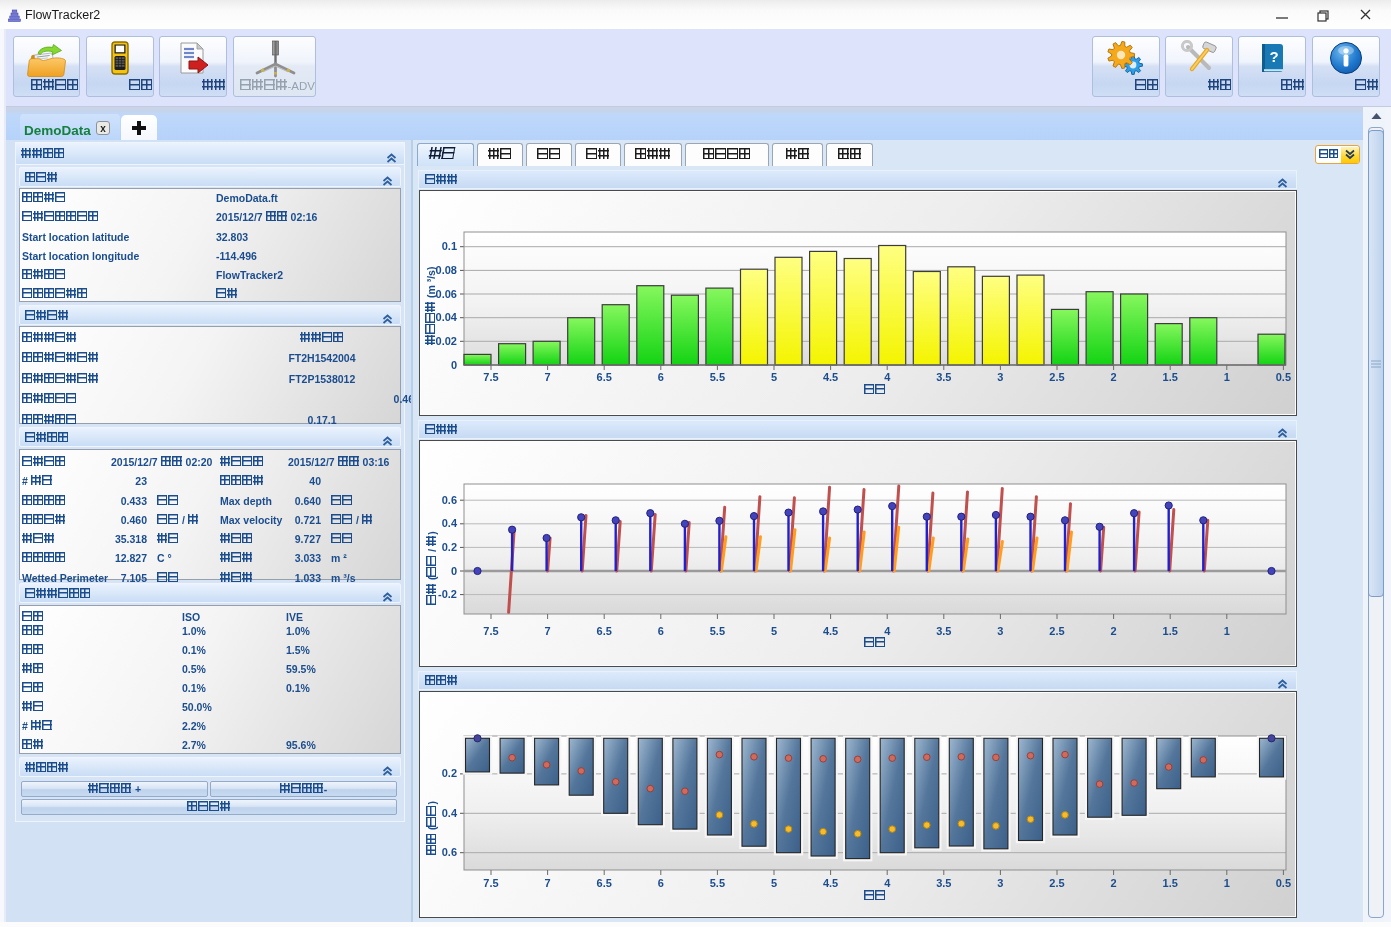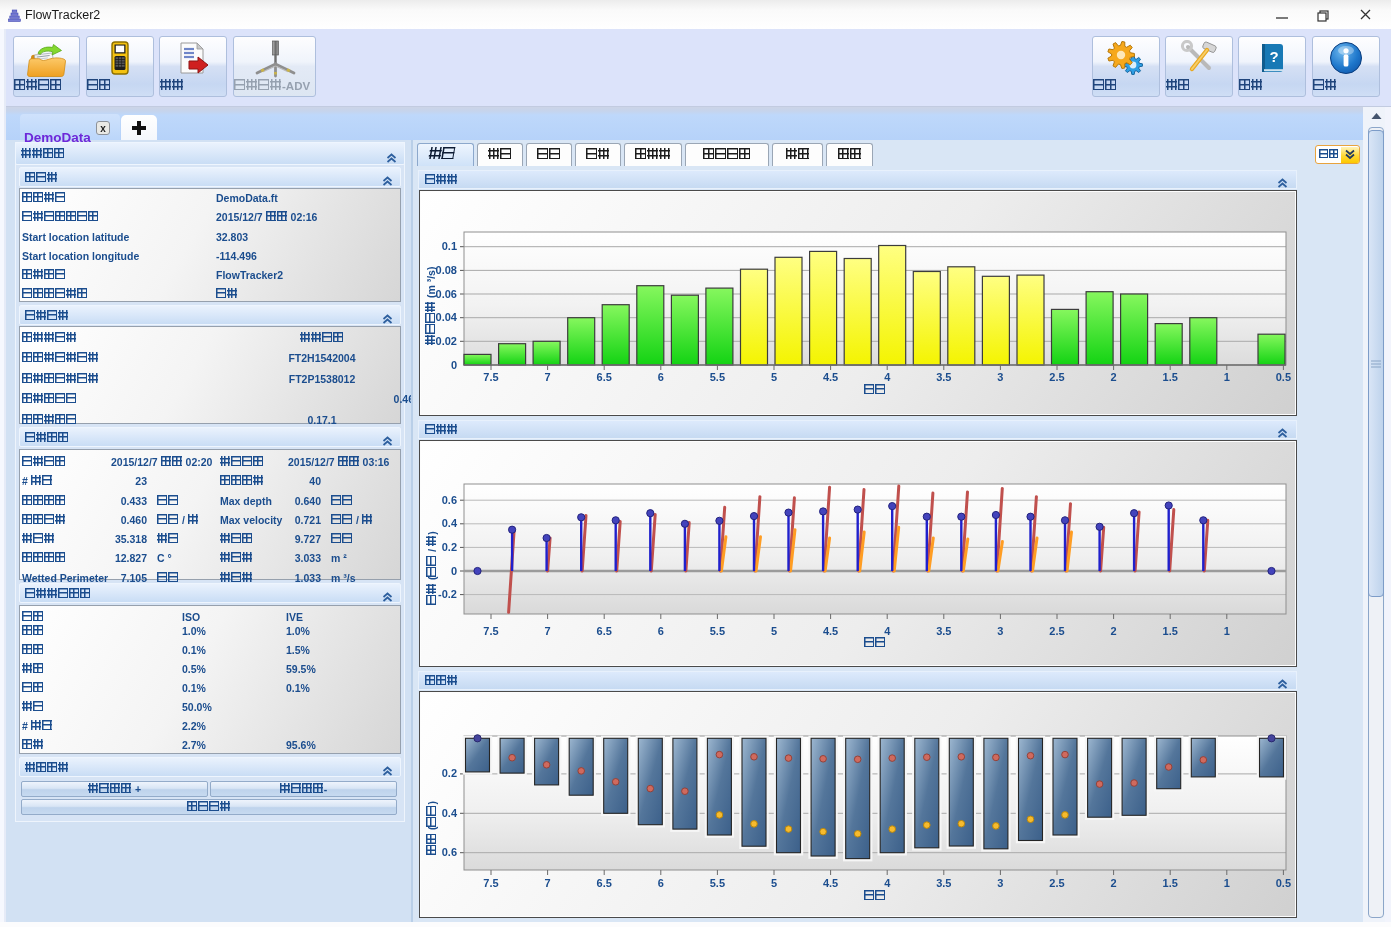--- a/index.html
+++ b/index.html
@@ -2,21 +2,21 @@
 <html><head><meta charset="utf-8"><style>
 *{margin:0;padding:0;box-sizing:border-box}
 body{font-family:"Liberation Sans",sans-serif;background:#fff}
 #app{position:relative;width:1391px;height:927px;overflow:hidden;background:#d2e1f3}
 .abs{position:absolute}
 .b{font-weight:bold}
 .axl{font:bold 11px "Liberation Sans";fill:#1b4d8e}
 .tbtn{position:absolute;top:36px;height:61px;border:1px solid #aebfdd;border-radius:3px;
  background:linear-gradient(180deg,#fefeff 0%,#f0f4fc 42%,#d5e0f4 50%,#c6d7f2 80%,#cfdef5 100%);}
 .tbtn .ic{position:absolute;top:3px;left:0;right:0;text-align:center}
-.tbtn .lb{position:absolute;bottom:4px;left:0;right:0;text-align:left;font-size:11.5px;font-weight:bold;color:#20457c}
+.tbtn .lb{position:absolute;bottom:4px;left:0;right:0;text-align:right;font-size:11.5px;font-weight:normal;color:#20457c}
 .hdr{position:absolute;left:0;right:0;height:20px;background:linear-gradient(180deg,#eaf2fd,#c9ddf5);
  border:1px solid #eef5fe;border-radius:2px;}
 .hdr .t{position:absolute;left:5px;top:4px;font-size:10.5px;font-weight:bold;color:#1b4d8e}
 .hdr .c{position:absolute;right:7px;top:4px}
 .cbox{position:absolute;border:1px solid #96a0ad;background:linear-gradient(120deg,#ffffff 0%,#f4f4f4 45%,#d6d6d6 100%)}
 .row{position:absolute;font-size:10.5px;font-weight:bold;color:#1b4d8e;white-space:nowrap}
 .vbtn{position:absolute;height:16px;border:1px solid #93abc9;border-radius:2px;
  background:linear-gradient(180deg,#eef4fc 0%,#d8e5f5 45%,#bed3ec 55%,#c7daf0 100%);text-align:center;font-size:10.5px;font-weight:bold;color:#1b4d8e;line-height:15px}
 .tab{position:absolute;top:143px;height:23px;background:#fdfdfd;border:1px solid #9aa6b5;border-bottom:none;
  border-radius:3px 3px 0 0;text-align:center;font-size:12px;color:#1c1c1c;padding-top:4px}
@@ -168,21 +168,21 @@
           </defs>
 <circle cx="18" cy="18" r="15.5" fill="url(#ib)" stroke="#0a3d7e" stroke-width="1"></circle>
 <ellipse cx="18" cy="10.5" rx="8" ry="4.5" fill="#ffffff" opacity="0.35"></ellipse>
 <circle cx="18" cy="10.8" r="2.6" fill="#fff"></circle>
 <rect x="15.6" y="14.6" width="4.8" height="12" rx="1.6" fill="#fff"></rect>
 </svg></div>
       <div class="lb" style=""><i style="display:inline-block;width:11px;height:11px;background:linear-gradient(#20457c,#20457c) 0 0/100% 1.5px,linear-gradient(#20457c,#20457c) 0 48%/100% 1.5px,linear-gradient(#20457c,#20457c) 0 100%/100% 1.5px,linear-gradient(#20457c,#20457c) 0 0/1.5px 100%,linear-gradient(#20457c,#20457c) 100% 0/1.5px 100%;background-repeat:no-repeat;margin-right:1px"></i><i style="display:inline-block;width:11px;height:11px;background:linear-gradient(#20457c,#20457c) 0 26%/100% 1.5px,linear-gradient(#20457c,#20457c) 0 74%/100% 1.5px,linear-gradient(#20457c,#20457c) 8% 0/1.5px 100%,linear-gradient(#20457c,#20457c) 50% 0/1.5px 100%,linear-gradient(#20457c,#20457c) 92% 0/1.5px 100%;background-repeat:no-repeat;margin-right:1px"></i></div>
     </div>
     <div class="abs" style="left:0;top:107px;width:1391px;height:33px;background:linear-gradient(180deg,#ccd4e6 0,#c6d4ec 4px,#bed8fb 8px,#b6d2f9 100%)"></div>
     <div class="abs" style="left:20px;top:114px;width:100px;height:26px;background:linear-gradient(180deg,#cfe2fc,#bbd6fa);border-radius:4px 4px 0 0"></div>
-    <div class="abs b" style="left:24px;top:130px;font-size:13.5px;color:#6d28d9">DemoData</div>
+    <div class="abs b" style="left:24px;top:123px;font-size:13.5px;color:#15803d">DemoData</div>
     <div class="abs" style="left:96px;top:121px;width:14px;height:14px;background:#e9e9e5;border:1px solid #8d9299;border-radius:3px;text-align:center;font-size:10px;font-weight:bold;color:#222;line-height:14px">x</div>
     <div class="abs" style="left:121px;top:115px;width:36px;height:25px;background:linear-gradient(180deg,#ffffff,#f4f7fc);border-radius:5px 5px 0 0"></div>
     <svg class="abs" style="left:130px;top:119px" width="18" height="18">
       <path d="M7 2 h4 v5 h5 v4 h-5 v5 h-4 v-5 h-5 v-4 h5 z" fill="#111"></path>
     </svg>
     <div class="abs" style="left:15px;top:142px;width:390px;height:680px;background:#d7e4f5;border:1px solid #eef4fc"></div>
     <div class="hdr" style="left:15px;top:142px;width:390px;height:23px">
       <span class="t" style="top:5px;left:5px"><i style="display:inline-block;width:10px;height:10px;background:linear-gradient(#1b4d8e,#1b4d8e) 0 26%/100% 1.5px,linear-gradient(#1b4d8e,#1b4d8e) 0 74%/100% 1.5px,linear-gradient(#1b4d8e,#1b4d8e) 8% 0/1.5px 100%,linear-gradient(#1b4d8e,#1b4d8e) 50% 0/1.5px 100%,linear-gradient(#1b4d8e,#1b4d8e) 92% 0/1.5px 100%;background-repeat:no-repeat;margin-right:1px"></i><i style="display:inline-block;width:10px;height:10px;background:linear-gradient(#1b4d8e,#1b4d8e) 0 26%/100% 1.5px,linear-gradient(#1b4d8e,#1b4d8e) 0 74%/100% 1.5px,linear-gradient(#1b4d8e,#1b4d8e) 8% 0/1.5px 100%,linear-gradient(#1b4d8e,#1b4d8e) 50% 0/1.5px 100%,linear-gradient(#1b4d8e,#1b4d8e) 92% 0/1.5px 100%;background-repeat:no-repeat;margin-right:1px"></i><i style="display:inline-block;width:10px;height:10px;background:linear-gradient(#1b4d8e,#1b4d8e) 0 0/100% 1.5px,linear-gradient(#1b4d8e,#1b4d8e) 0 50%/100% 1.5px,linear-gradient(#1b4d8e,#1b4d8e) 0 100%/100% 1.5px,linear-gradient(#1b4d8e,#1b4d8e) 0 0/1.5px 100%,linear-gradient(#1b4d8e,#1b4d8e) 50% 0/1.5px 100%,linear-gradient(#1b4d8e,#1b4d8e) 100% 0/1.5px 100%;background-repeat:no-repeat;margin-right:1px"></i><i style="display:inline-block;width:10px;height:10px;background:linear-gradient(#1b4d8e,#1b4d8e) 0 0/100% 1.5px,linear-gradient(#1b4d8e,#1b4d8e) 0 50%/100% 1.5px,linear-gradient(#1b4d8e,#1b4d8e) 0 100%/100% 1.5px,linear-gradient(#1b4d8e,#1b4d8e) 0 0/1.5px 100%,linear-gradient(#1b4d8e,#1b4d8e) 50% 0/1.5px 100%,linear-gradient(#1b4d8e,#1b4d8e) 100% 0/1.5px 100%;background-repeat:no-repeat;margin-right:1px"></i></span>
       <span class="c" style="top:6px"><svg width="11" height="10" viewBox="0 0 11 10">
           <g fill="none" stroke="#2d5f9e" stroke-width="1.7">

